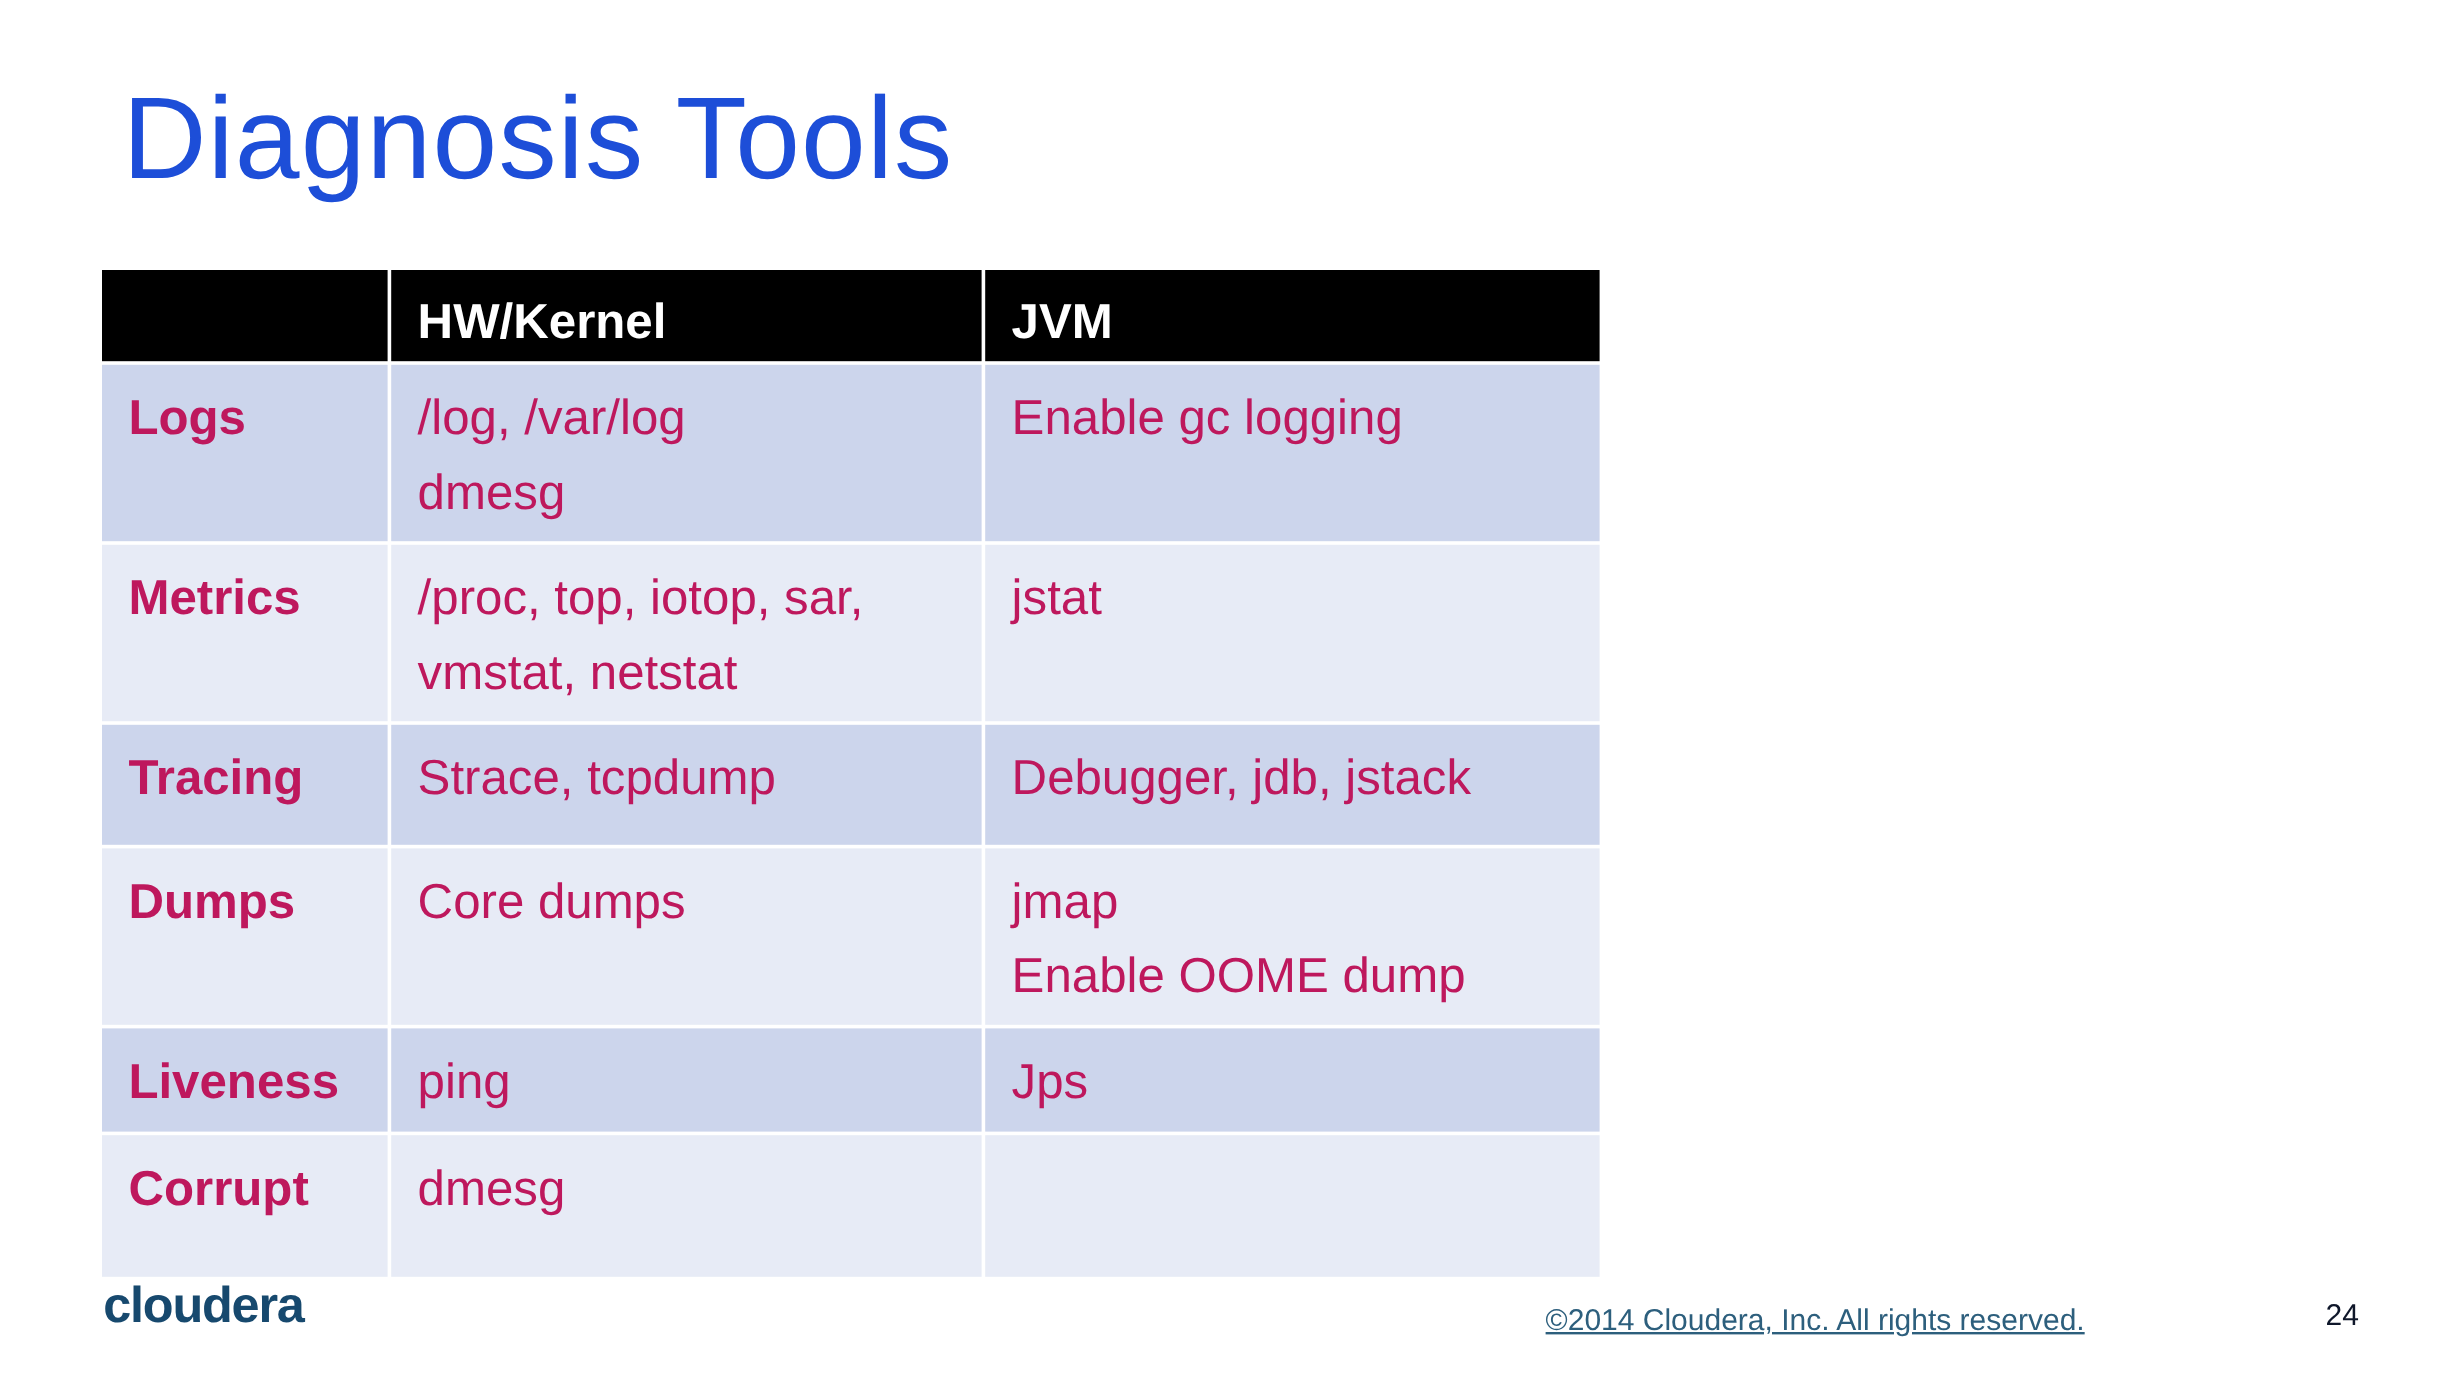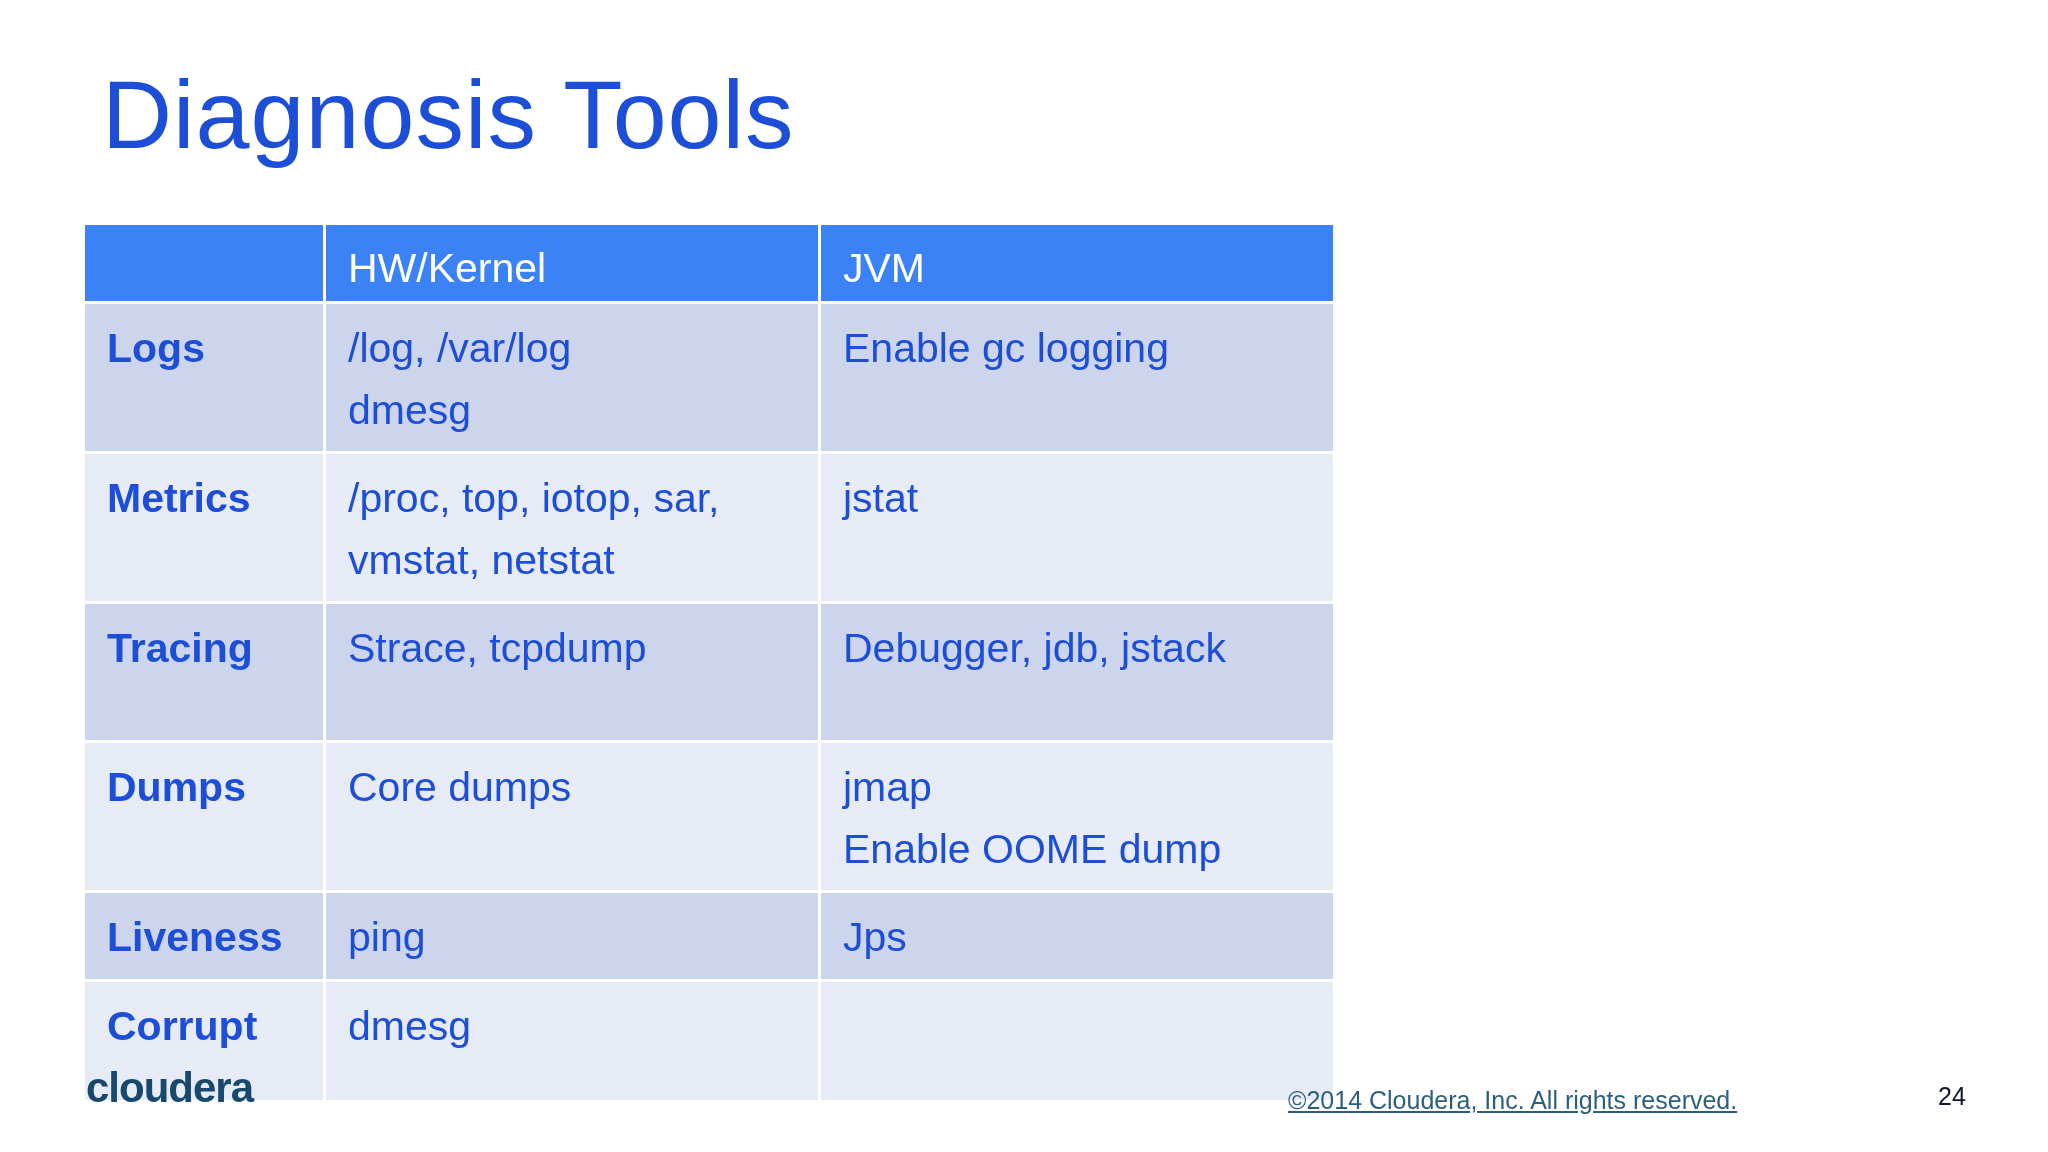--- a/index.html
+++ b/index.html
@@ -42,35 +42,35 @@
   table.diag th, table.diag td {
     text-align: left;
     vertical-align: top;
     padding: 14px 18px 10px 22px;
     font-size: 41px;
     line-height: 1.5;
     white-space: pre-line;
     overflow: hidden;
   }
   tr.header-row th {
-    background: #3b82f6;
+    background: #000000;
     color: #ffffff;
-    font-weight: 400;
+    font-weight: 700;
     height: 76px;
     vertical-align: middle;
     padding-top: 12px;
     padding-bottom: 0;
   }
-  tr.body-row td { color: #1d4ed8; font-weight: 400; }
+  tr.body-row td { color: #be185d; font-weight: 400; }
   tr.body-row td.row-label { font-weight: 700; }
   tr.row-dark td  { background: #ccd5ec; }
   tr.row-light td { background: #e7ebf6; margin-top: 37px; }
   tr.r-logs td     { height: 140px; }
   tr.r-metrics td  { height: 140px; }
-  tr.r-tracing td  { height: 136px; }
+  tr.r-tracing td  { height: 100px; }
   tr.r-dumps td    { height: 140px; }
   tr.r-liveness td { height: 76px; }
   tr.r-corrupt td  { height: 118px; }
   .logo {
     position: absolute;
     left: 86px;
     top: 1064px;
     font-size: 42px;
     font-weight: 700;
     letter-spacing: -1px;

